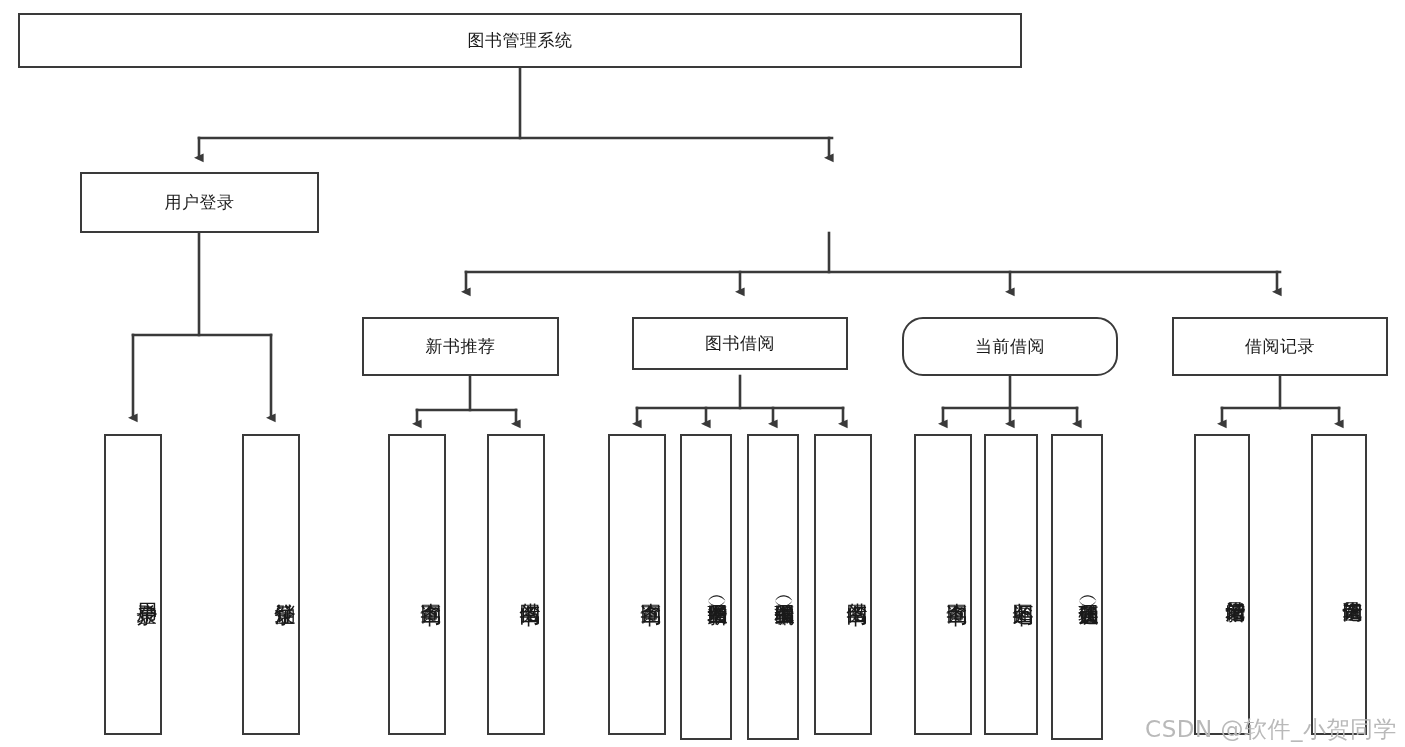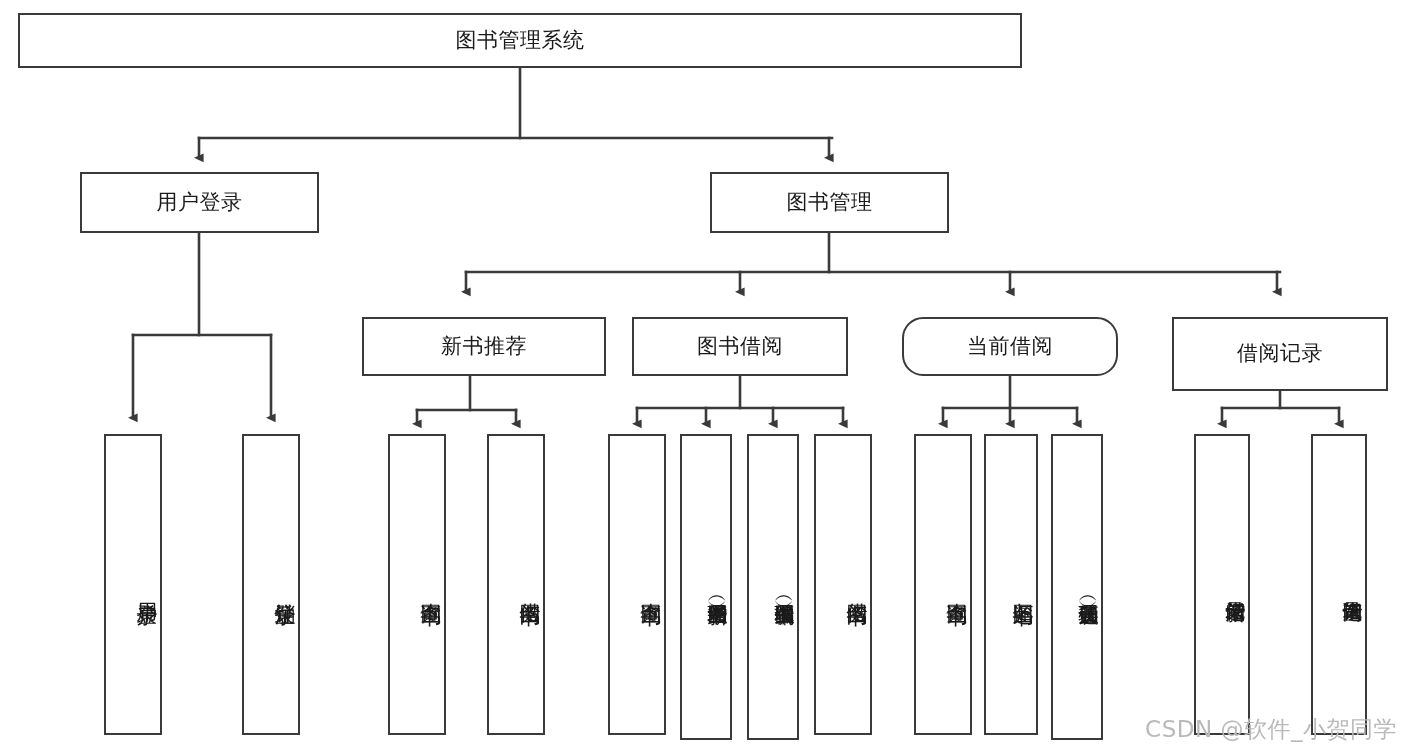--- a/index.html
+++ b/index.html
@@ -29,21 +29,21 @@
     box-sizing: border-box;
     border: 2px solid #3a3a3a;
     background: #ffffff;
     display: flex;
     align-items: center;
     justify-content: center;
     color: #1a1a1a;
     z-index: 2;
   }
   .node.horiz {
-    font-size: 21px;
+    font-size: 17px;
     line-height: 1.1;
     letter-spacing: 0.5px;
   }
   .node.vert {
     writing-mode: vertical-rl;
     text-orientation: upright;
     font-size: 21px;
     line-height: 1.32;
     letter-spacing: 1px;
     align-items: flex-start;
@@ -125,34 +125,31 @@
     </g>
   </svg>
 
   <div class="node horiz" style="left:18px; top:13px; width:1004px; height:55px;">
     <span class="lbl">图书管理系统</span>
   </div>
 
   <div class="node horiz" style="left:80px; top:172px; width:239px; height:61px;">
     <span class="lbl">用户登录</span>
   </div>
-  <div class="node horiz" style="left:710px; top:172px; width:239px; height:61px;">
-    <span class="lbl">图书管理</span>
-  </div>
 
-  <div class="node horiz" style="left:362px; top:317px; width:244px; height:59px;">
+  <div class="node horiz" style="left:362px; top:317px; width:197px; height:59px;">
     <span class="lbl">新书推荐</span>
   </div>
-  <div class="node horiz" style="left:632px; top:317px; width:216px; height:59px;">
+  <div class="node horiz" style="left:632px; top:317px; width:216px; height:53px;">
     <span class="lbl">图书借阅</span>
   </div>
   <div class="node horiz" style="left:902px; top:317px; width:216px; height:59px;border-radius:21px;">
     <span class="lbl">当前借阅</span>
   </div>
-  <div class="node horiz" style="left:1172px; top:317px; width:216px; height:74px;">
+  <div class="node horiz" style="left:1172px; top:317px; width:216px; height:59px;">
     <span class="lbl">借阅记录</span>
   </div>
 
   <div class="node vert" style="left:104px; top:434px; width:58px; height:301px;">
     <span class="lbl">用户登录</span>
   </div>
   <div class="node vert" style="left:242px; top:434px; width:58px; height:301px;">
     <span class="lbl">注销登录</span>
   </div>
 

